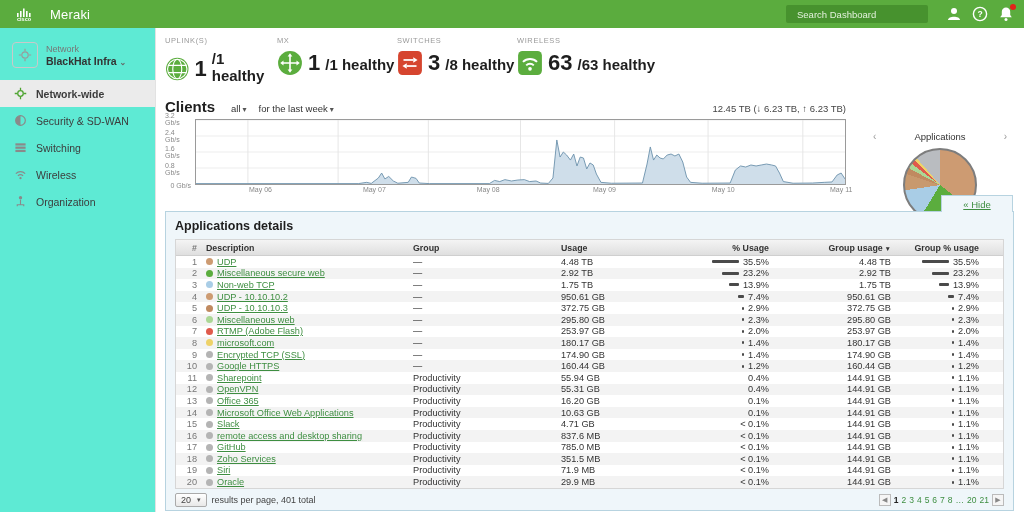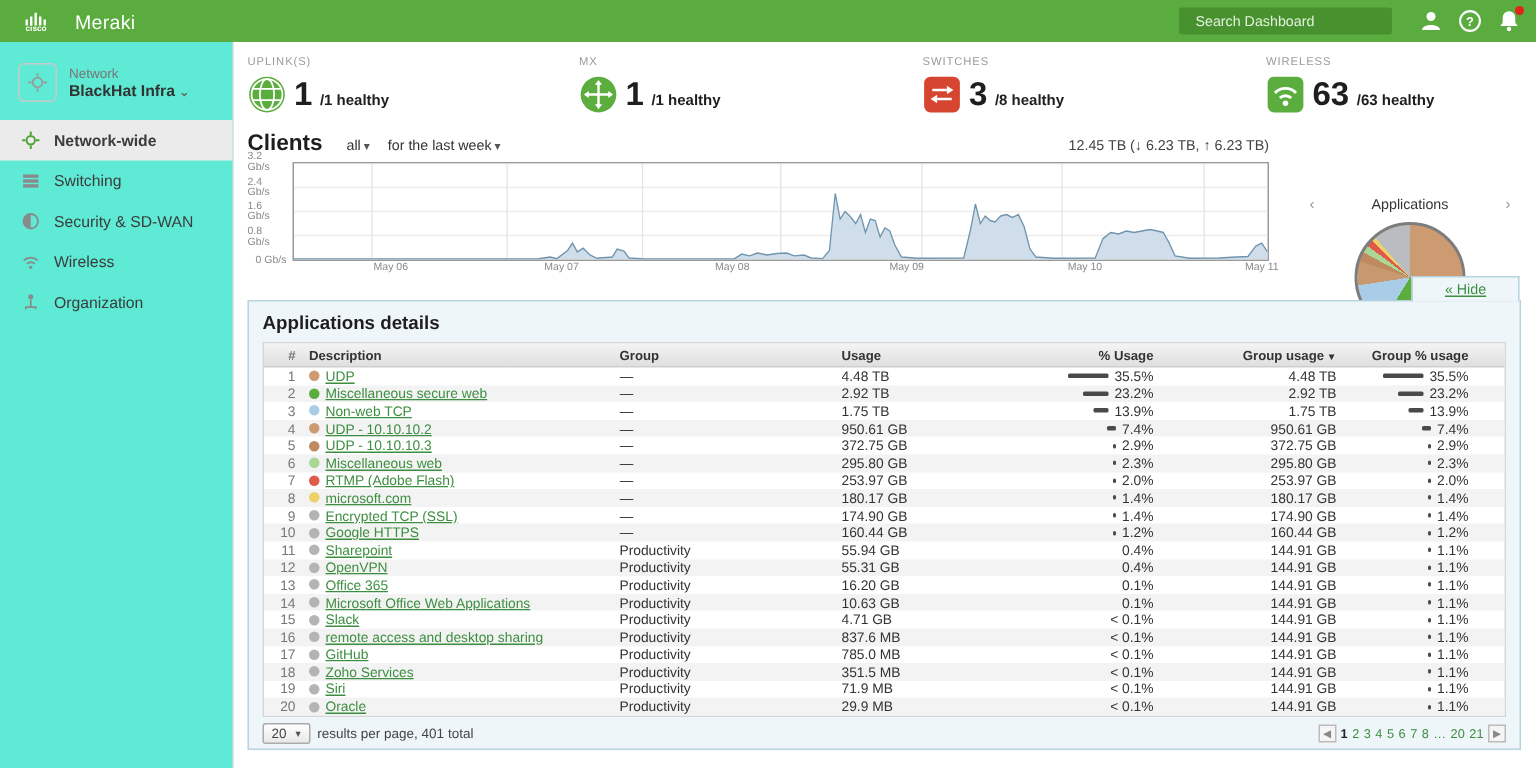--- a/index.html
+++ b/index.html
@@ -26,27 +26,27 @@
   .net-name { font-size:10.5px; font-weight:bold; color:#333; margin-top:1px; }
   .nav-item { display:flex; align-items:center; gap:9px; height:27px; padding-left:13px; font-size:10.5px; color:#3c3c3c; cursor:pointer; }
   .nav-item.active { background:#ebebeb; font-weight:bold; }
   .nav-ic { width:14px; display:flex; justify-content:center; color:#8a8a8a; }
   .nav-item.active .nav-ic { color:#4da32f; }
 
   
   .main { position:absolute; left:157px; top:28px; right:0; bottom:0; background:#fff; padding:6px 10px 0 8px; }
   h1 { font-size:15px; color:#1e1e1e; margin-bottom:4px; }
 
-  .stats { display:flex; margin-top:2px;justify-content:space-between; }
+  .stats { display:flex; margin-top:2px; }
   .stat { margin-right:0; }
   .stat:nth-child(1){width:112px;} .stat:nth-child(2){width:120px;} .stat:nth-child(3){width:120px;} .stat:nth-child(4){width:170px;}
   .stat-label { font-size:7.5px; letter-spacing:.6px; color:#9a9a9a; margin-bottom:5px; }
   .stat-val { display:flex; align-items:center; gap:5px; }
   .stat-count { font-size:22px; font-weight:bold; color:#1e1e1e; line-height:24px; }
-  .stat-suffix { font-size:10px; font-weight:bold; color:#1e1e1e; align-self:flex-end; padding-bottom:3px; }
+  .stat-suffix { font-size:15px; font-weight:bold; color:#1e1e1e; align-self:flex-end; padding-bottom:3px; }
 
   .clients-hd { display:flex; align-items:baseline; margin-top:11px; width:calc(100% - 168px); }
   .dd { font-size:9.5px; color:#333; cursor:pointer; }
   .dd::after { content:"▾"; font-size:8px; color:#555; margin-left:2px; }
   .dd.scope { margin-left:16px; }
   .dd.period { margin-left:12px; }
   .usage-summary { margin-left:auto; font-size:9.5px; color:#444; }
 
   .chart-wrap { display:flex; margin-top:4px; width:calc(100% - 168px); }
   .ylabels { position:relative; width:30px; height:66px; }
@@ -152,36 +152,36 @@
       <span class="nav-ic">
           <svg width="13" height="13" viewBox="0 0 14 14" fill="none" stroke="currentColor" stroke-width="1.4">
             <circle cx="7" cy="7" r="3"></circle>
             <path d="M7 0.8 v2.4 M7 10.8 v2.4 M0.8 7 h2.4 M10.8 7 h2.4"></path>
           </svg>
         </span>
       <span>Network-wide</span>
     </div>
     <div class="nav-item">
       <span class="nav-ic">
+          <svg width="13" height="13" viewBox="0 0 14 14">
+            <circle cx="7" cy="7" r="5.2" fill="none" stroke="currentColor" stroke-width="1.3"></circle>
+            <path d="M7 1.8 a5.2 5.2 0 0 0 0 10.4 z" fill="currentColor"></path>
+          </svg>
+        </span>
+      <span>Security &amp; SD-WAN</span>
+    </div>
+    <div class="nav-item">
+      <span class="nav-ic">
           <svg width="13" height="13" viewBox="0 0 14 14" fill="currentColor">
             <rect x="1.5" y="2.5" width="11" height="2.4"></rect>
             <rect x="1.5" y="6" width="11" height="2.4"></rect>
             <rect x="1.5" y="9.5" width="11" height="2.4"></rect>
           </svg>
         </span>
       <span>Switching</span>
-    </div>
-    <div class="nav-item">
-      <span class="nav-ic">
-          <svg width="13" height="13" viewBox="0 0 14 14">
-            <circle cx="7" cy="7" r="5.2" fill="none" stroke="currentColor" stroke-width="1.3"></circle>
-            <path d="M7 1.8 a5.2 5.2 0 0 0 0 10.4 z" fill="currentColor"></path>
-          </svg>
-        </span>
-      <span>Security &amp; SD-WAN</span>
     </div>
     <div class="nav-item">
       <span class="nav-ic">
           <svg width="13" height="13" viewBox="0 0 14 14" fill="none" stroke="currentColor" stroke-width="1.3">
             <path d="M2 6 a7.2 7.2 0 0 1 10 0"></path>
             <path d="M4.2 8.5 a4 4 0 0 1 5.6 0"></path>
             <circle cx="7" cy="11" r="1.2" fill="currentColor" stroke="none"></circle>
           </svg>
         </span>
       <span>Wireless</span>

